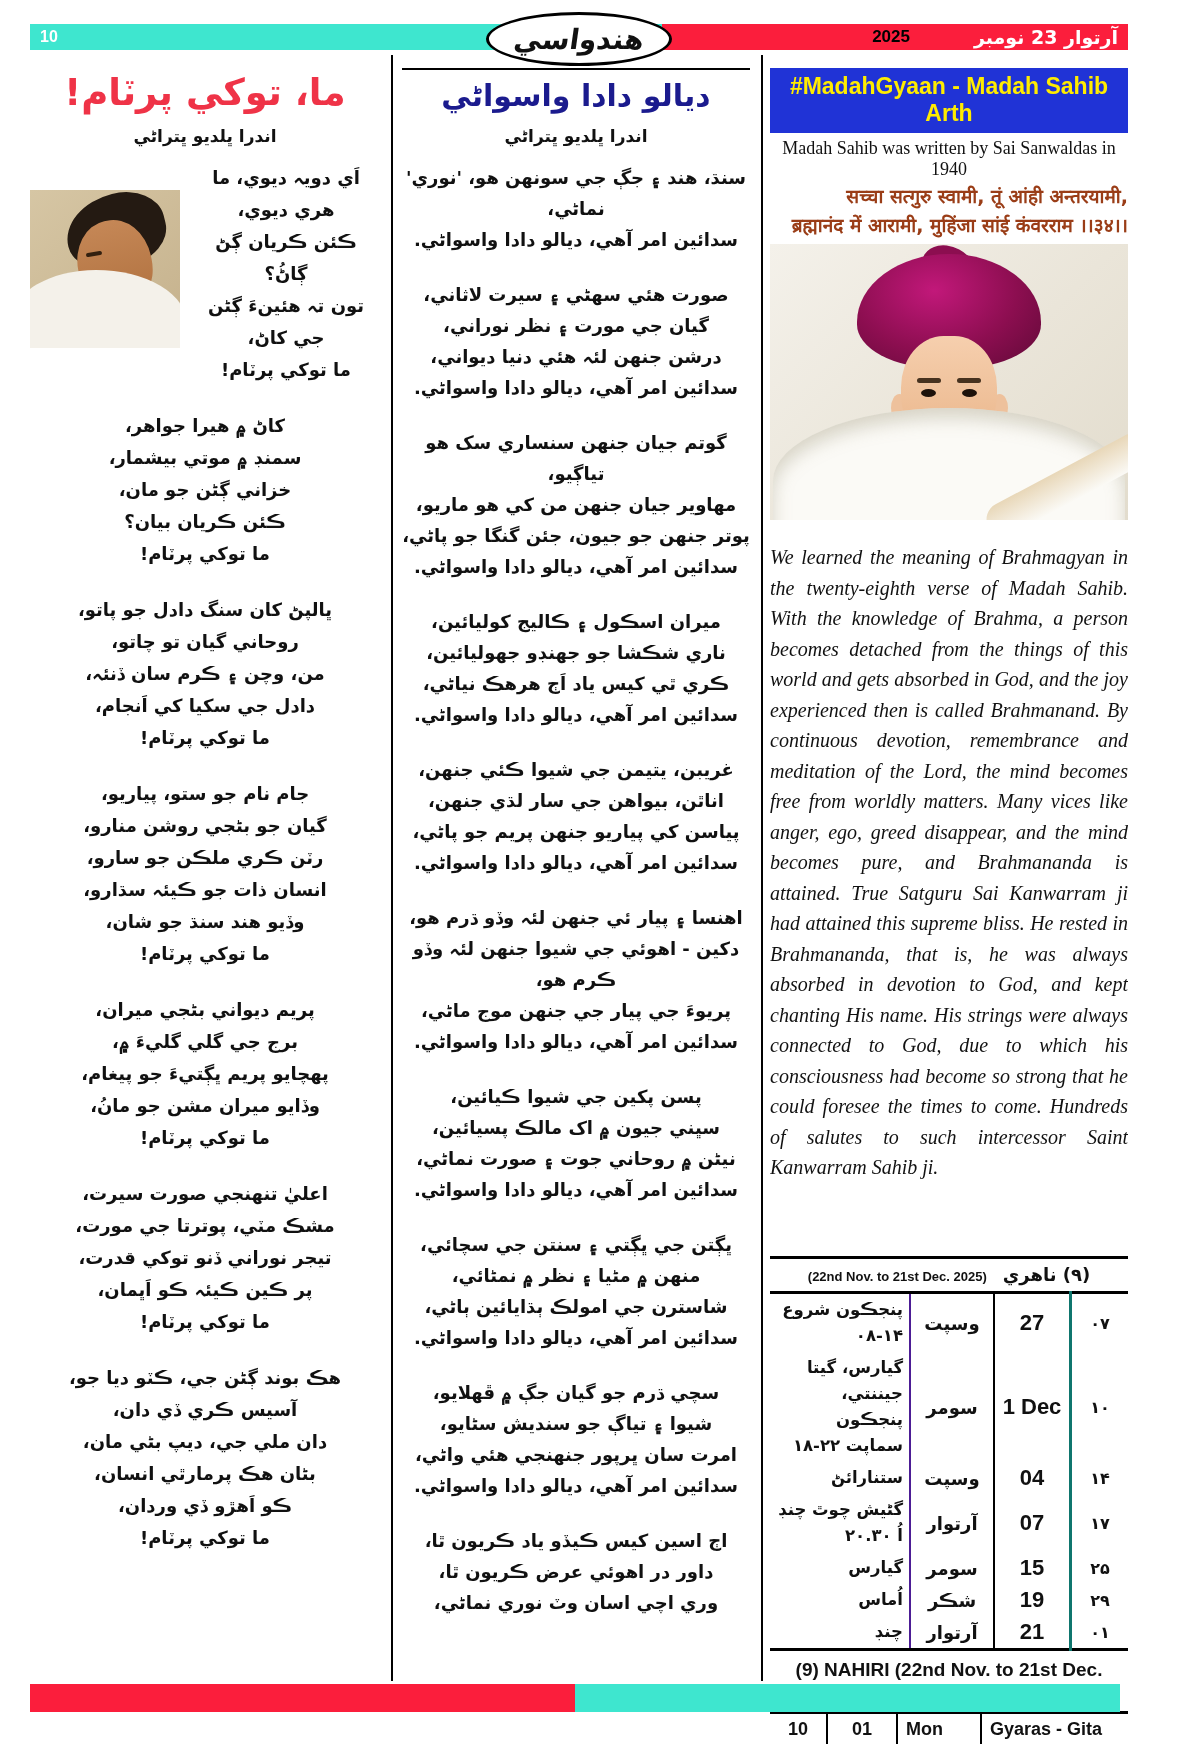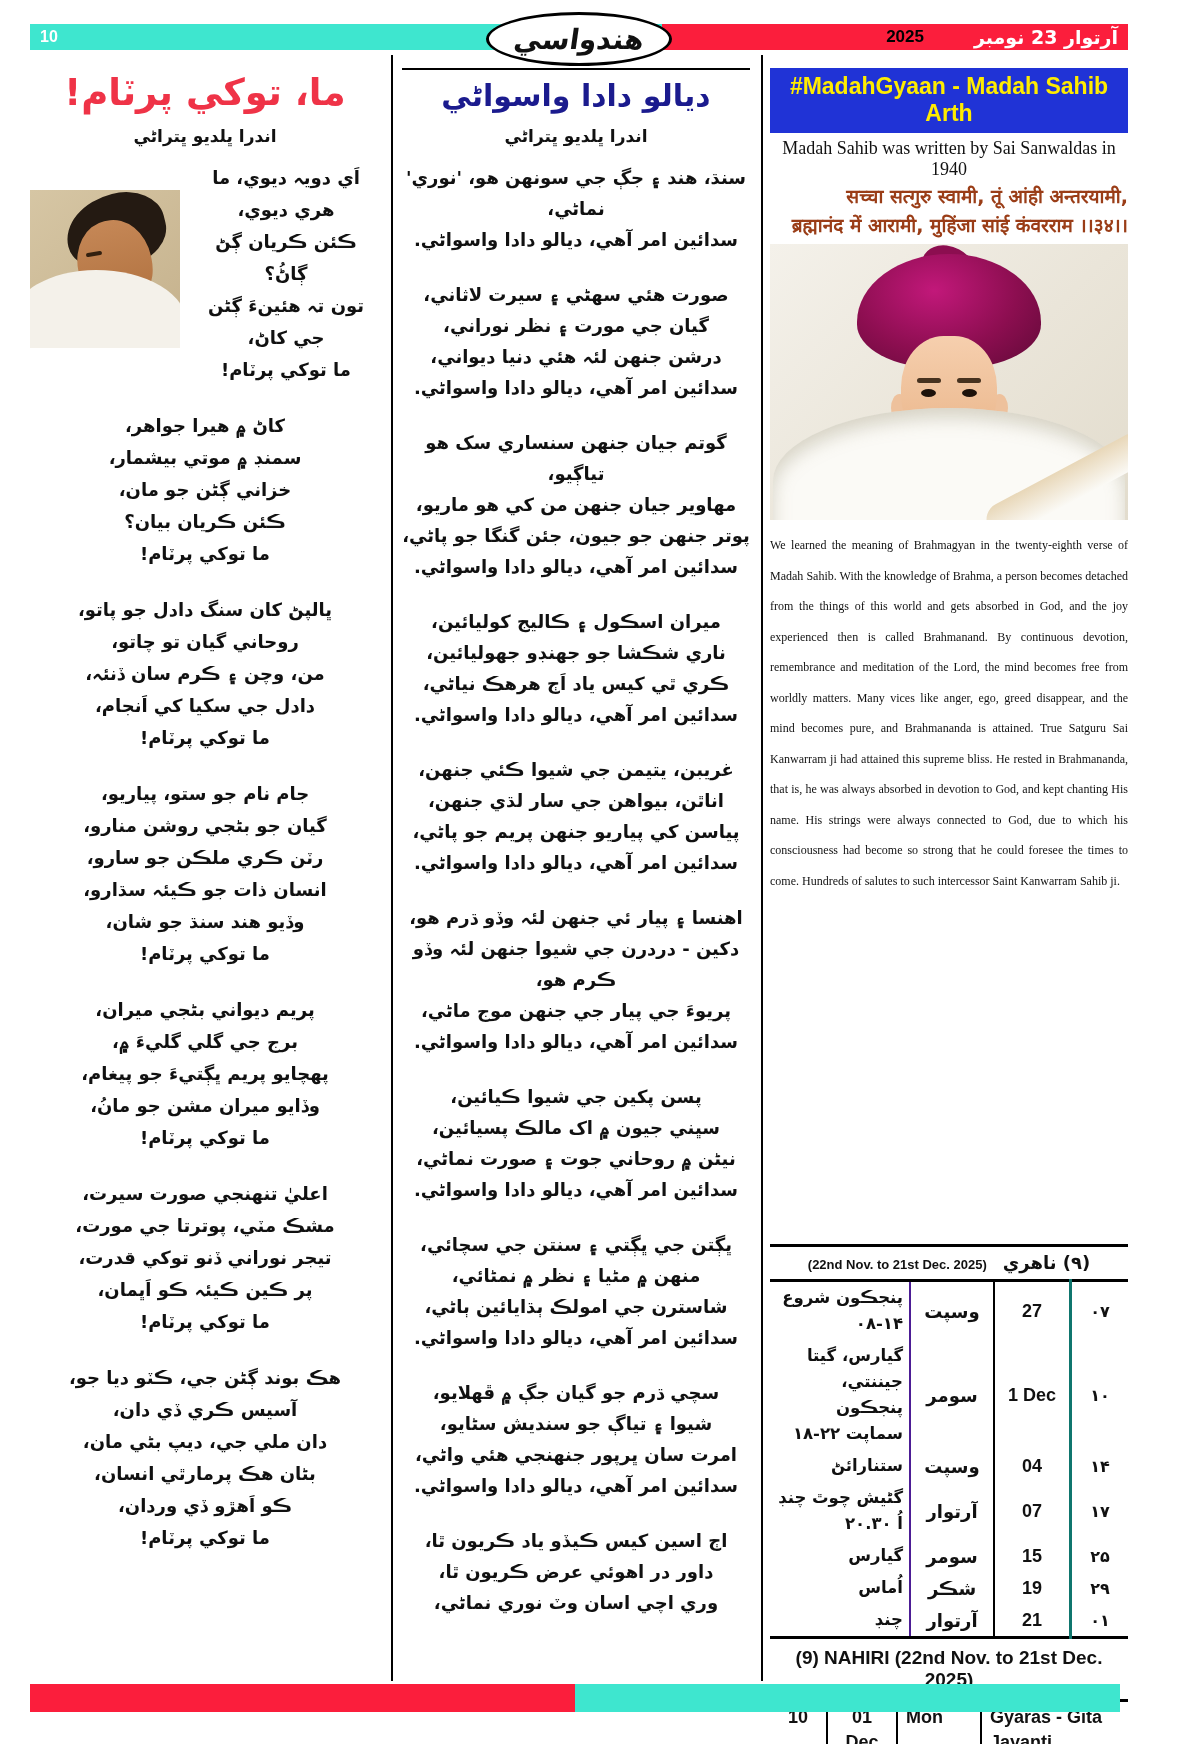--- a/index.html
+++ b/index.html
@@ -3,21 +3,21 @@
 <meta charset="utf-8">
 <style>
   html,body{margin:0;padding:0;background:#ffffff;}
   .page{position:relative;width:1180px;height:1744px;background:#fff;overflow:hidden;
         font-family:"DejaVu Sans",sans-serif;color:#111;}
 
   
   .header-bar{position:absolute;top:24px;left:30px;width:1098px;height:26px;display:flex;}
   .header-teal{width:632px;background:#3EE6CF;display:flex;align-items:center;padding-left:10px;box-sizing:border-box;}
   .page-num{color:#fff;font-weight:bold;font-size:16px;font-family:"Liberation Sans",sans-serif;}
-  .header-red{flex:1;background:#FB1E3C;display:flex;align-items:center;justify-content:flex-end;gap:50px;padding-right:10px;box-sizing:border-box;}
+  .header-red{flex:1;background:#FB1E3C;display:flex;align-items:center;justify-content:flex-end;gap:64px;padding-right:10px;box-sizing:border-box;}
   .year{color:#000;font-weight:bold;font-size:17px;font-family:"Liberation Sans",sans-serif;}
   .date-sd{color:#fff;font-weight:bold;font-size:19px;direction:rtl;}
   .masthead{position:absolute;top:12px;left:486px;width:180px;height:48px;background:#fff;border:3px solid #000;
             border-radius:50%;display:flex;align-items:center;justify-content:center;z-index:5;}
   .masthead span{font-size:28px;font-weight:bold;transform:skewX(-8deg);direction:rtl;}
 
   
   .vline{position:absolute;top:55px;height:1626px;width:2px;background:#000;}
   .vline.v1{left:391px;} .vline.v2{left:761px;}
 
@@ -69,32 +69,32 @@
   .p-brow.l{left:calc(50% - 32px);} .p-brow.r{left:calc(50% + 8px);}
   .p-eye{position:absolute;top:145px;width:15px;height:8px;background:#1d120b;border-radius:50%;}
   .p-eye.l{left:calc(50% - 28px);} .p-eye.r{left:calc(50% + 13px);}
   .p-mustache{position:absolute;top:180px;left:50%;transform:translateX(-50%);width:64px;height:15px;
               background:#33231a;border-radius:6px 6px 12px 12px;}
   .p-shawl{position:absolute;bottom:-34px;left:50%;transform:translateX(-50%);width:352px;height:146px;
            background:#fbfaf6;border-radius:50% 50% 0 0;box-shadow:inset 0 10px 18px rgba(150,140,110,.35);}
   .p-sash{position:absolute;bottom:18px;left:58%;width:180px;height:34px;background:linear-gradient(#e8d7b8,#fbfaf6);
           border-radius:18px;transform:rotate(-28deg);}
 
-  .eng-para{margin-top:10px;font-family:"Liberation Serif",serif;font-size:12px;
+  .eng-para{margin-top:22px;font-family:"Liberation Serif",serif;font-style:italic;font-size:20px;
             line-height:30.5px;text-align:justify;height:708px;overflow:hidden;}
 
   
   .t1{margin-top:6px;border-top:3px solid #000;}
   .t1-title{display:flex;justify-content:center;align-items:baseline;gap:16px;padding:5px 0 6px;font-weight:bold;}
   .t1-title .en{font-family:"Liberation Sans",sans-serif;font-size:13px;}
   .t1-title .sd{font-size:18px;direction:rtl;}
   table.t1-table{width:100%;border-collapse:collapse;border-top:3px solid #000;border-bottom:3px solid #000;direction:rtl;}
   table.t1-table td{padding:3px 6px;font-weight:bold;vertical-align:middle;}
   td.c-sd{width:44px;text-align:center;border-left:3px solid #0f766e;font-size:16px;}
-  td.c-date{width:62px;text-align:center;border-left:2px solid #000;font-family:"Liberation Sans",sans-serif;font-size:18px;direction:ltr;}
+  td.c-date{width:62px;text-align:center;border-left:2px solid #000;font-family:"Liberation Sans",sans-serif;font-size:22px;direction:ltr;}
   td.c-day{width:70px;text-align:center;border-left:2px solid #4c1d95;font-size:18px;}
   td.c-desc{text-align:right;font-size:16.5px;line-height:26px;}
 
   
   .t2-title{text-align:center;font-family:"Liberation Sans",sans-serif;font-weight:bold;font-size:19px;padding:8px 0;}
   table.t2-table{width:100%;border-collapse:collapse;border-top:3px solid #000;border-bottom:3px solid #000;
                  font-family:"Liberation Sans",sans-serif;font-weight:bold;font-size:18px;}
   table.t2-table td{padding:3px 8px;vertical-align:top;line-height:25px;}
   td.d1{width:40px;text-align:center;}
   td.d2{width:52px;text-align:center;border-left:2px solid #000;}
@@ -207,21 +207,21 @@
           <div class="poem-line">ناري شڪشا جو جهنڊو جهوليائين،</div>
           <div class="poem-line">ڪري ٿي کيس ياد اَڄ هرهڪ نياڻي،</div>
           <div class="poem-line">سدائين امر آهي، ديالو دادا واسواڻي.</div>
           <div class="poem-line"></div>
           <div class="poem-line">غريبن، يتيمن جي شيوا ڪئي جنهن،</div>
           <div class="poem-line">اناٿن، بيواهن جي سار لڌي جنهن،</div>
           <div class="poem-line">پياسن کي پياريو جنهن پريم جو پاڻي،</div>
           <div class="poem-line">سدائين امر آهي، ديالو دادا واسواڻي.</div>
           <div class="poem-line"></div>
           <div class="poem-line">اهنسا ۽ پيار ئي جنهن لئہ وڏو ڌرم هو،</div>
-          <div class="poem-line">دکين - دردرن جي شيوا جنهن لئہ وڏو ڪرم هو،</div>
+          <div class="poem-line">دکين - اهوئي جي شيوا جنهن لئہ وڏو ڪرم هو،</div>
           <div class="poem-line">پريوءَ جي پيار جي جنهن موج ماڻي،</div>
           <div class="poem-line">سدائين امر آهي، ديالو دادا واسواڻي.</div>
           <div class="poem-line"></div>
           <div class="poem-line">پسن پکين جي شيوا ڪيائين،</div>
           <div class="poem-line">سڀني جيون ۾ اک مالڪ پسيائين،</div>
           <div class="poem-line">نيڻن ۾ روحاني جوت ۽ صورت نماڻي،</div>
           <div class="poem-line">سدائين امر آهي، ديالو دادا واسواڻي.</div>
           <div class="poem-line"></div>
           <div class="poem-line">ڀڳتن جي ڀڳتي ۽ سنتن جي سچائي،</div>
           <div class="poem-line">منهن ۾ مڻيا ۽ نظر ۾ نمڻائي،</div>

